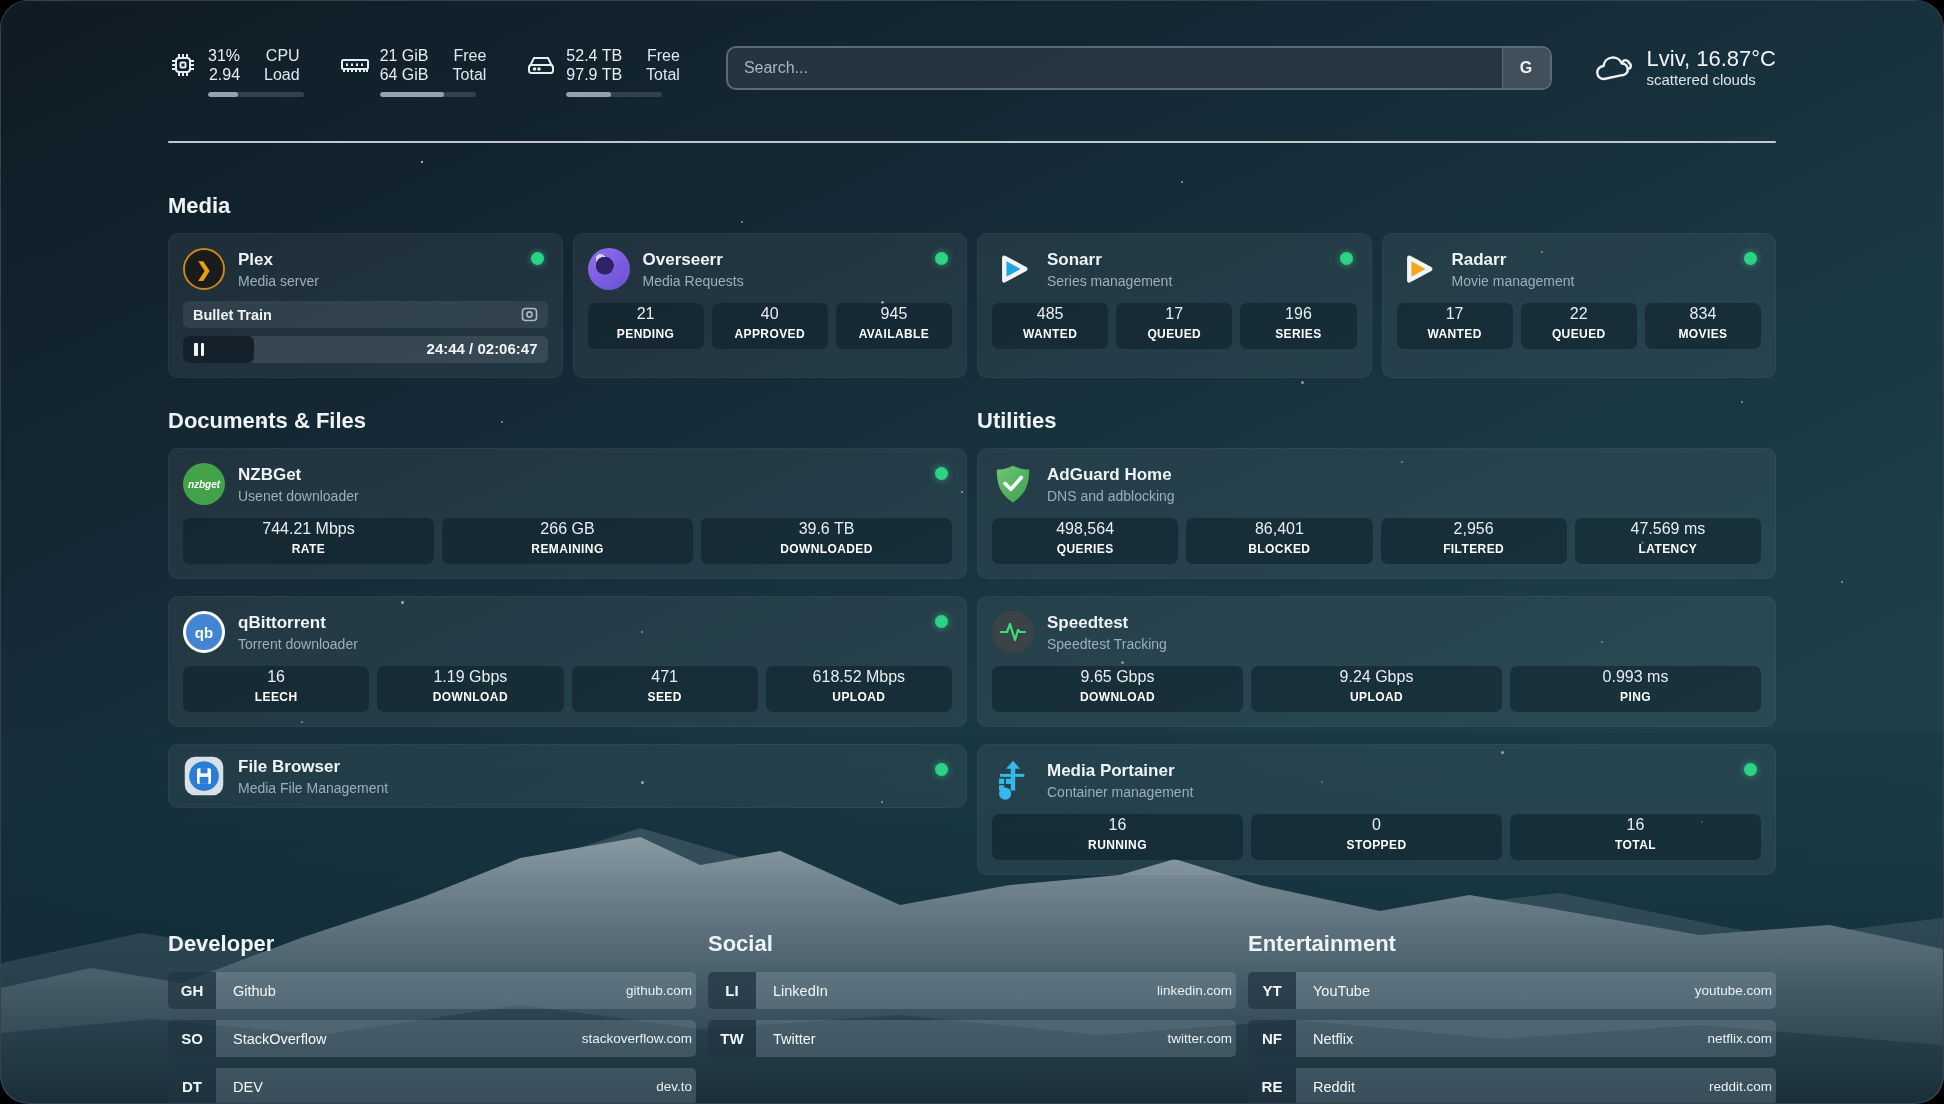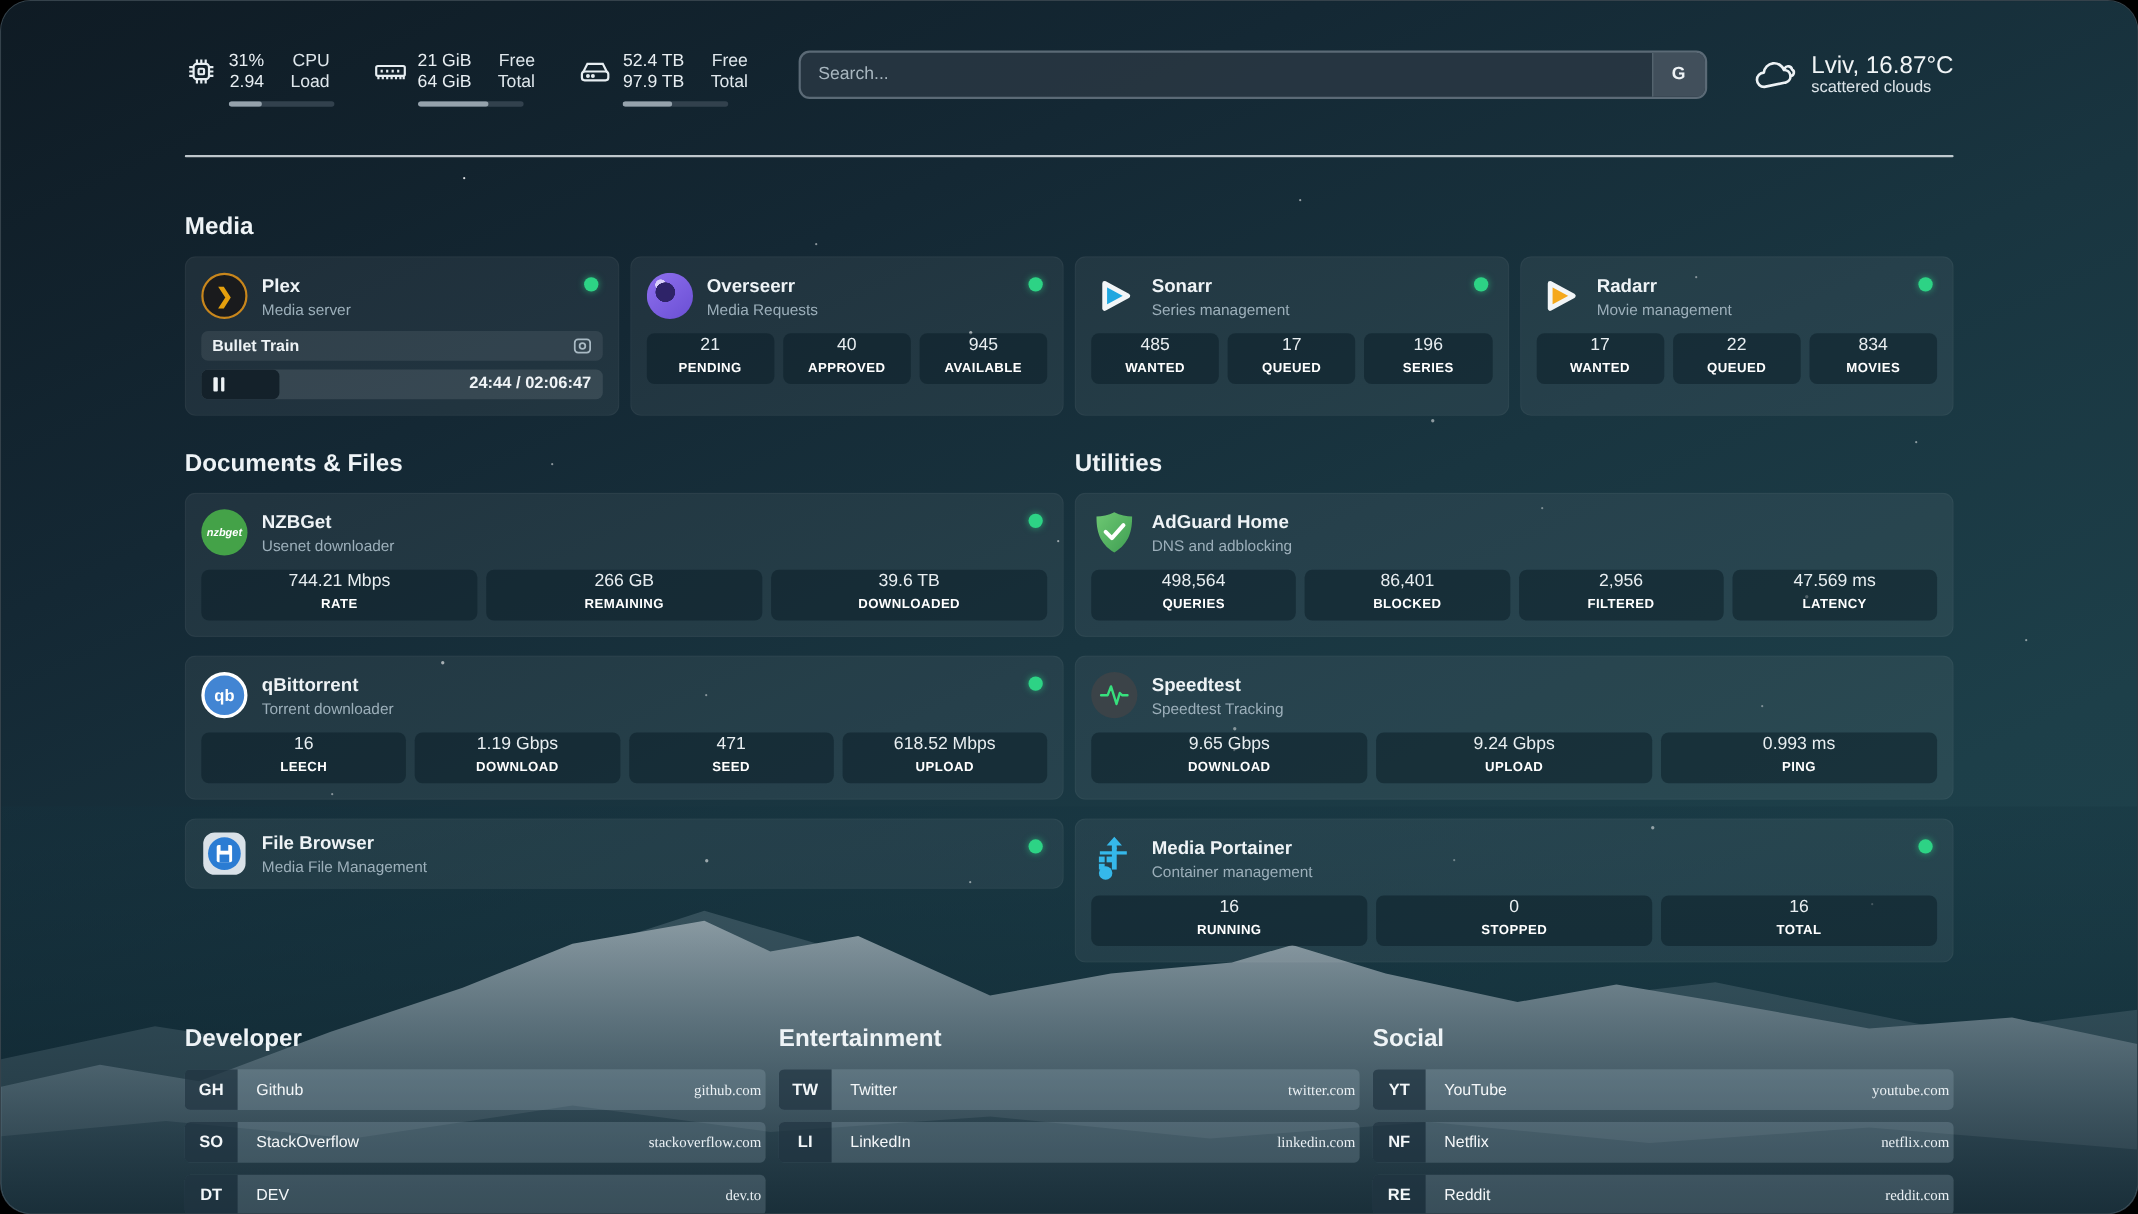--- a/index.html
+++ b/index.html
@@ -102,21 +102,21 @@
   .pause-ic i { display:block; width:3.5px; height:13px; background:#eef3f6; border-radius:1px; }
   .time { position:absolute; right:10px; top:4px; font-size:15px; font-weight:700; color:#f0f4f7; }
 
   
   .links { display:flex; flex-direction:column; gap:11px; margin-top:15px; }
   .link-row { display:flex; align-items:stretch; height:37px; border-radius:5px; overflow:hidden;
     background:rgba(168,193,207,0.22); cursor:pointer; }
   .link-abbr { width:48px; flex:none; background:rgba(14,34,46,0.62); color:#f2f6f8;
     display:flex; align-items:center; justify-content:center; font-size:15px; font-weight:700; margin-right:2px; }
   .link-name { flex:1; display:flex; align-items:center; padding-left:15px; font-size:14.5px; color:#f4f7f9; }
-  .link-url { display:flex; align-items:center; padding-right:4px; font-size:13.5px; color:#eaf0f4;font-family:Liberation Serif, serif; }
+  .link-url { display:flex; align-items:center; padding-right:4px; font-size:13.5px; color:#eaf0f4; }
 
   svg.licon { display:block; }
 </style>
 </head>
 <body>
 
 <div class="screen">
   <div class="bg"></div>
 
   <svg class="mountains" viewBox="0 0 1944 370" preserveAspectRatio="none">
@@ -538,22 +538,22 @@
                 <div class="stat-value">16</div>
                 <div class="stat-label">TOTAL</div>
               </div>
             </div>
         </div>
       </div>
     </div>
 
     <div class="bottom-titles">
       <div class="section-title">Developer</div>
+      <div class="section-title">Social</div>
       <div class="section-title">Entertainment</div>
-      <div class="section-title">Social</div>
     </div>
 
     <div class="bottom-titles" style="margin-top:0;">
       <div class="links">
           <div class="link-row">
             <span class="link-abbr">GH</span>
             <span class="link-name">Github</span>
             <span class="link-url">github.com</span>
           </div>
           <div class="link-row">
@@ -562,29 +562,29 @@
             <span class="link-url">stackoverflow.com</span>
           </div>
           <div class="link-row">
             <span class="link-abbr">DT</span>
             <span class="link-name">DEV</span>
             <span class="link-url">dev.to</span>
           </div>
         </div>
       <div class="links">
           <div class="link-row">
+            <span class="link-abbr">LI</span>
+            <span class="link-name">LinkedIn</span>
+            <span class="link-url">linkedin.com</span>
+          </div>
+          <div class="link-row">
             <span class="link-abbr">TW</span>
             <span class="link-name">Twitter</span>
             <span class="link-url">twitter.com</span>
           </div>
-          <div class="link-row">
-            <span class="link-abbr">LI</span>
-            <span class="link-name">LinkedIn</span>
-            <span class="link-url">linkedin.com</span>
-          </div>
         </div>
       <div class="links">
           <div class="link-row">
             <span class="link-abbr">YT</span>
             <span class="link-name">YouTube</span>
             <span class="link-url">youtube.com</span>
           </div>
           <div class="link-row">
             <span class="link-abbr">NF</span>
             <span class="link-name">Netflix</span>

